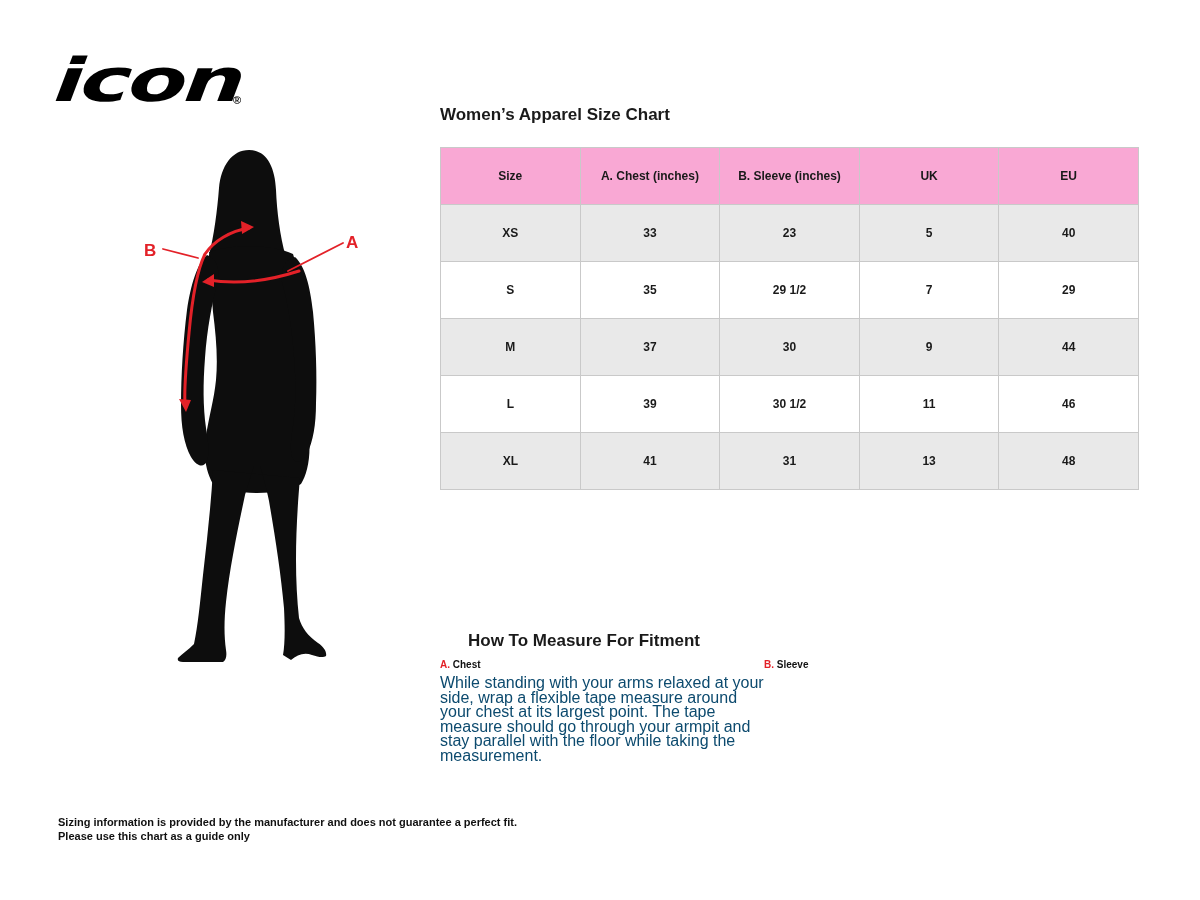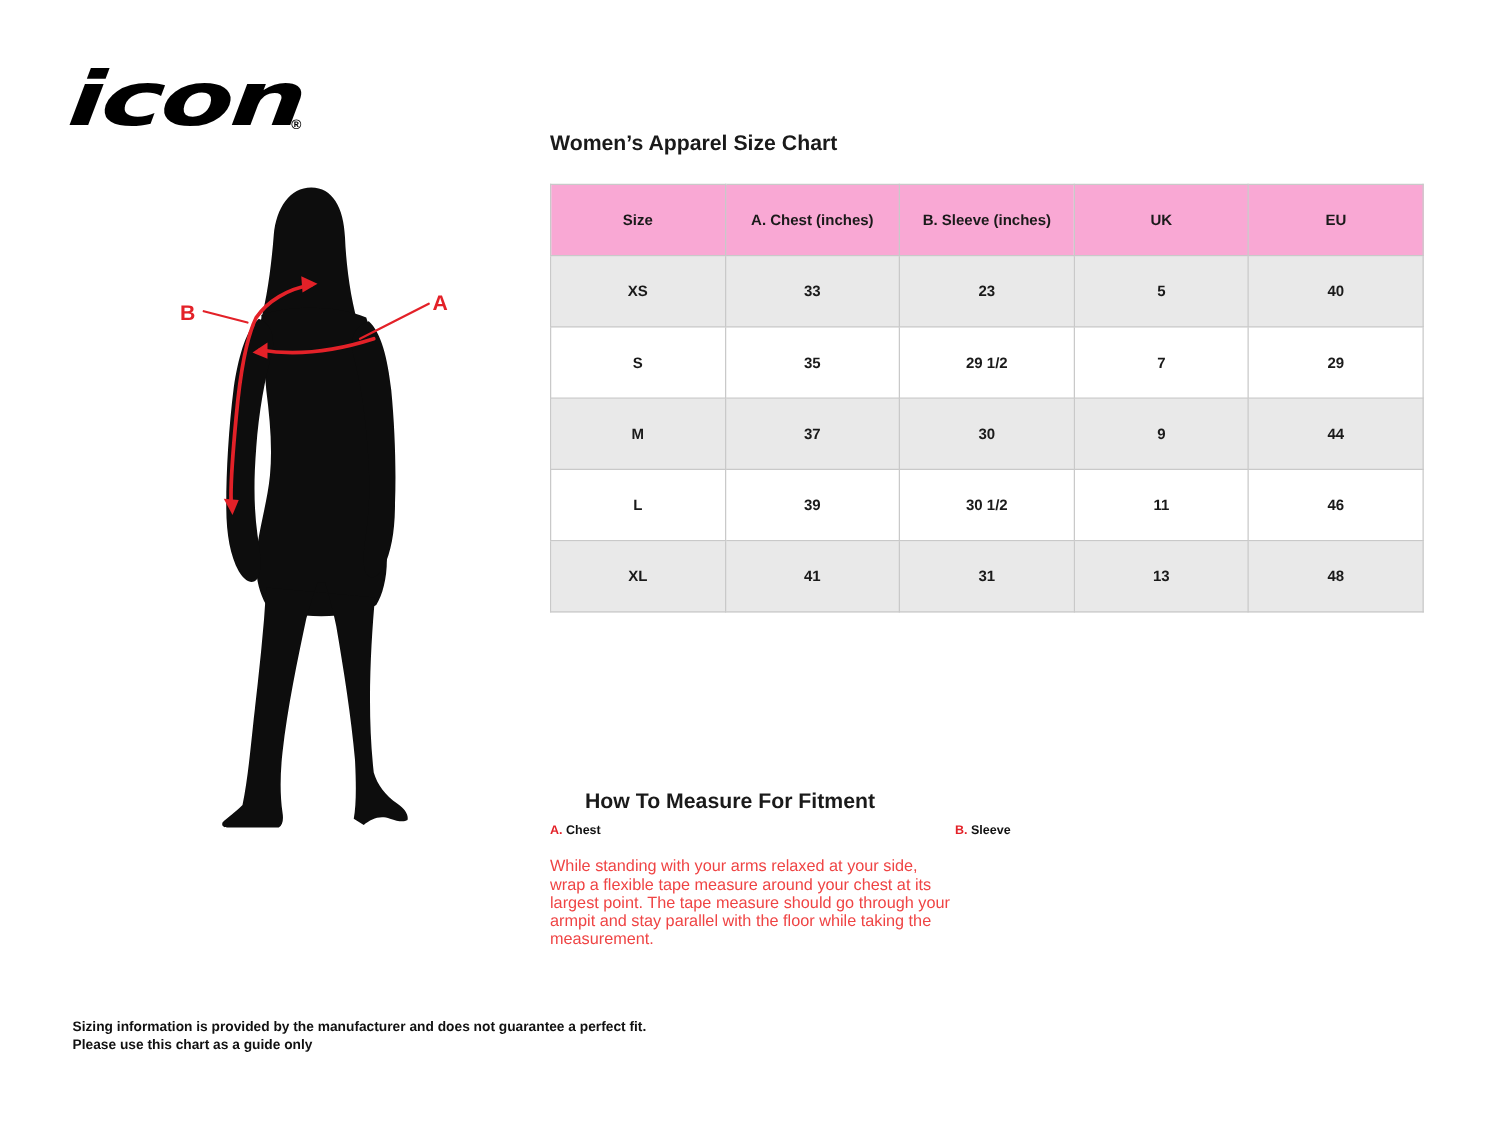--- a/index.html
+++ b/index.html
@@ -44,21 +44,21 @@
   .size-table thead th{background:#f9a8d4;}
   .size-table tbody tr:nth-child(odd) td{background:#e9e9e9;}
   .size-table tbody tr:nth-child(even) td{background:#ffffff;}
 
   
   .howto-title{left:424px;top:631px;font-size:17px;font-weight:700;margin-left:44px;}
   .measure-col-a{left:440px;top:659px;width:325px;}
   .measure-col-b{left:764px;top:659px;width:330px;}
   .measure-heading{font-size:10px;font-weight:700;color:#111;}
   .measure-heading .red{color:#e32128;}
-  .measure-text{margin-top:16px;font-size:13px;line-height:14.5px;color:#ef4444;}
+  .measure-text{margin-top:6px;font-size:16px;line-height:14.5px;color:#0c4a6e;}
 
   
   .footer-note{left:58px;top:815px;font-size:11px;line-height:14px;font-weight:700;color:#111;}
 </style>
 </head>
 <body>
 
 <div class="abs logo">
   <span class="logo-text">icon</span>
   <span class="logo-reg">®</span>

